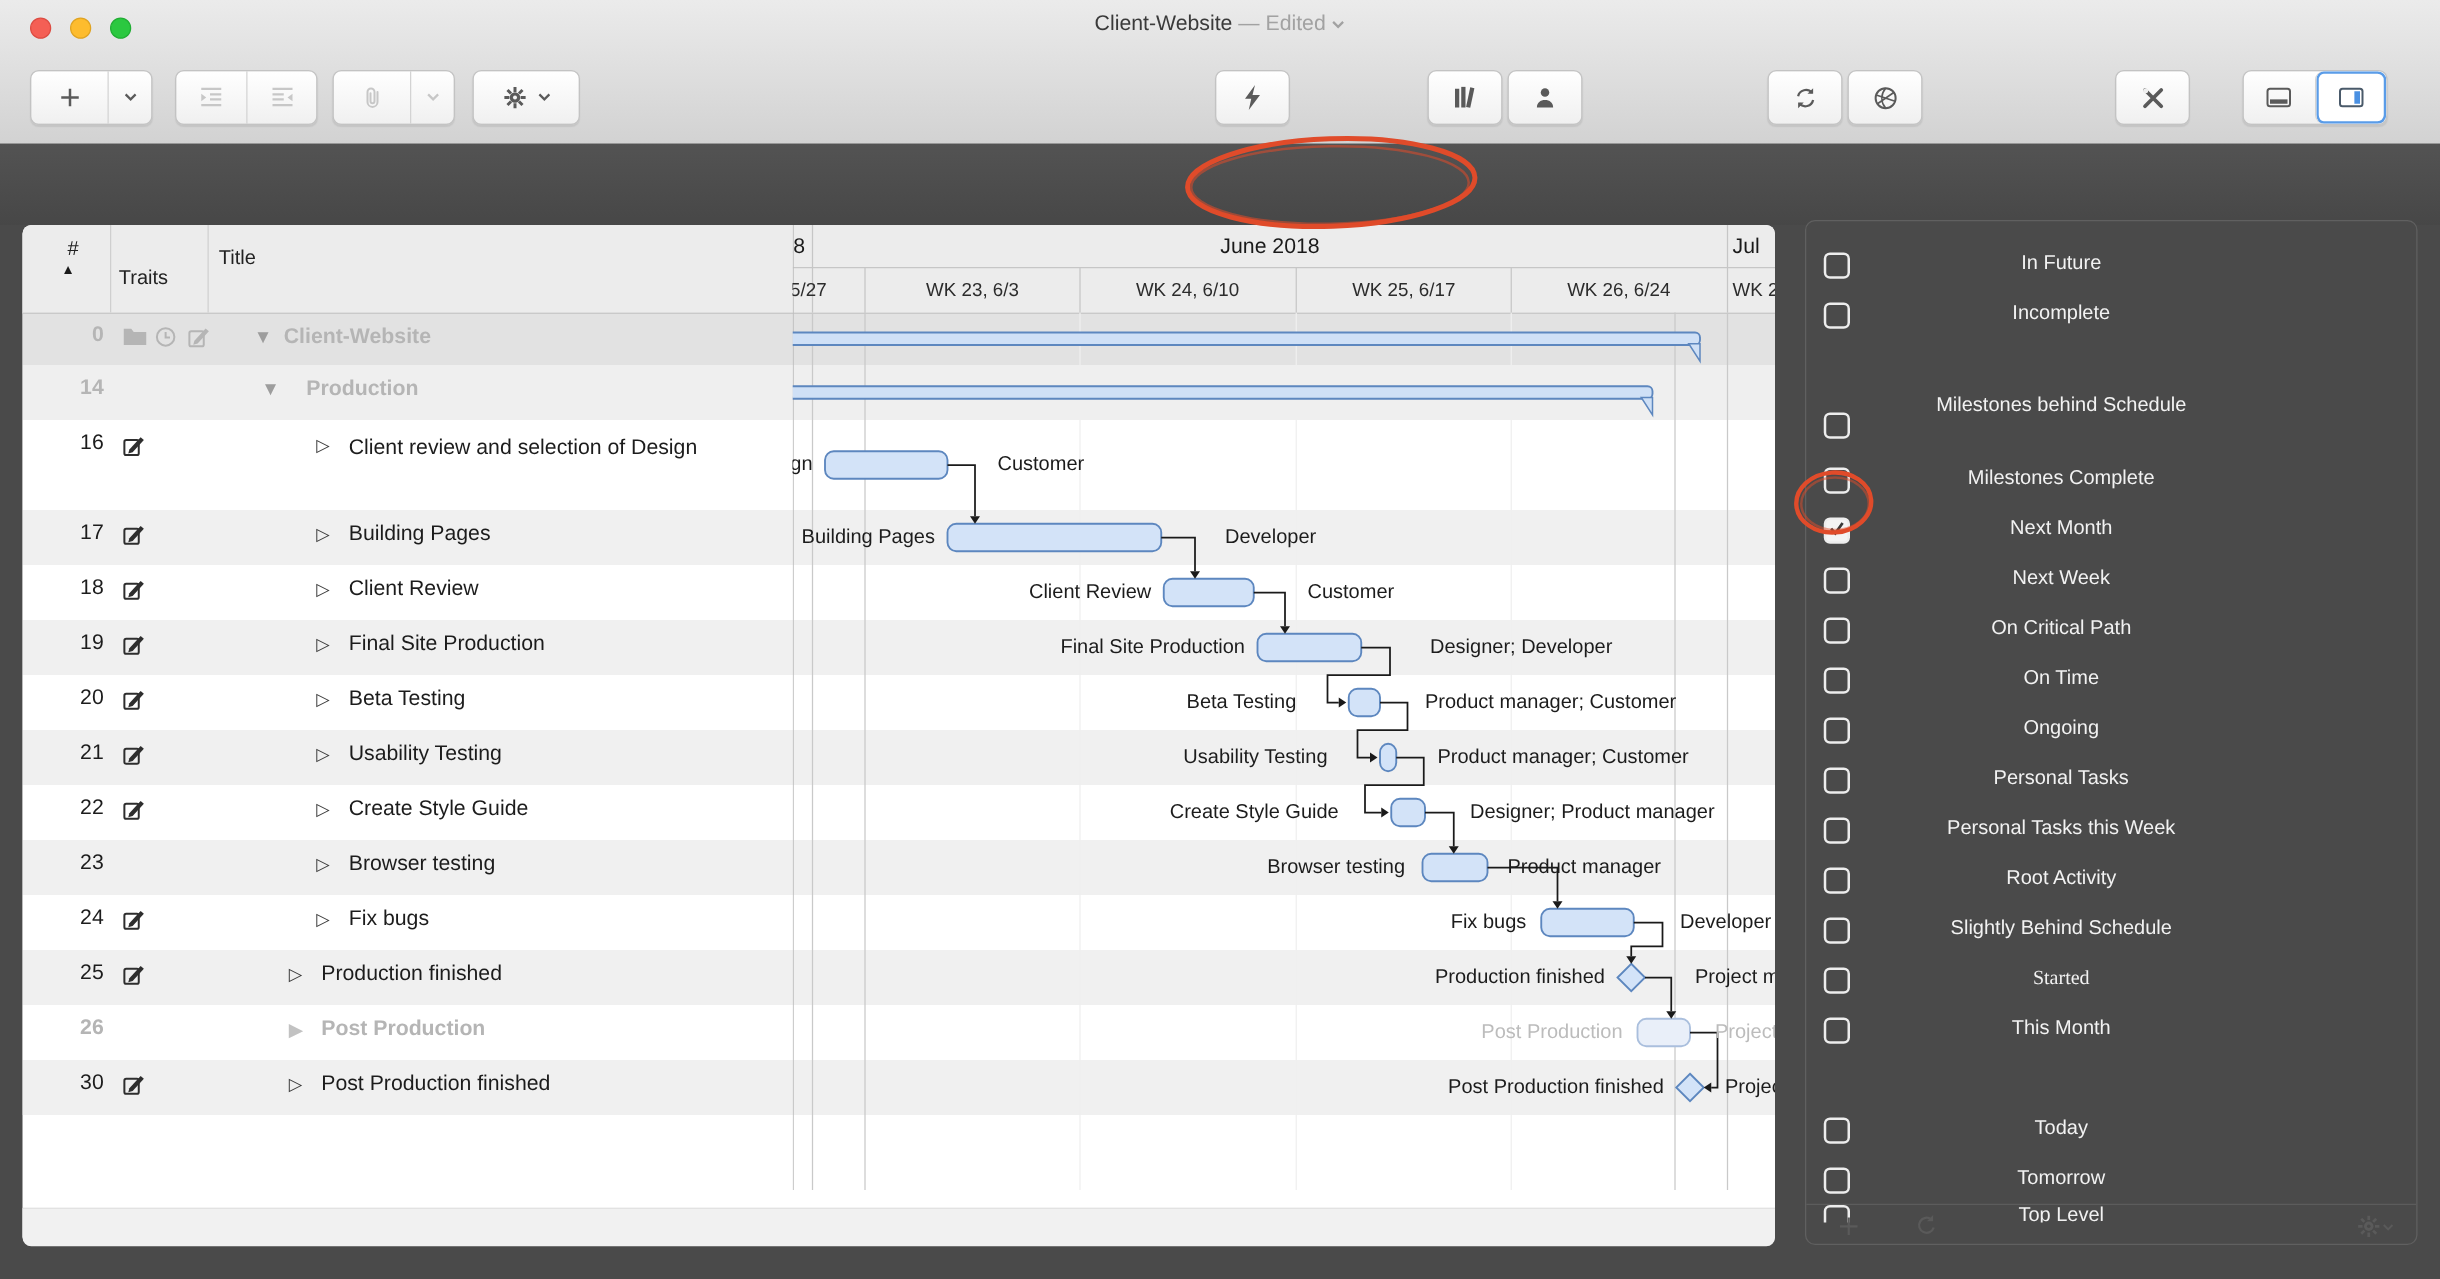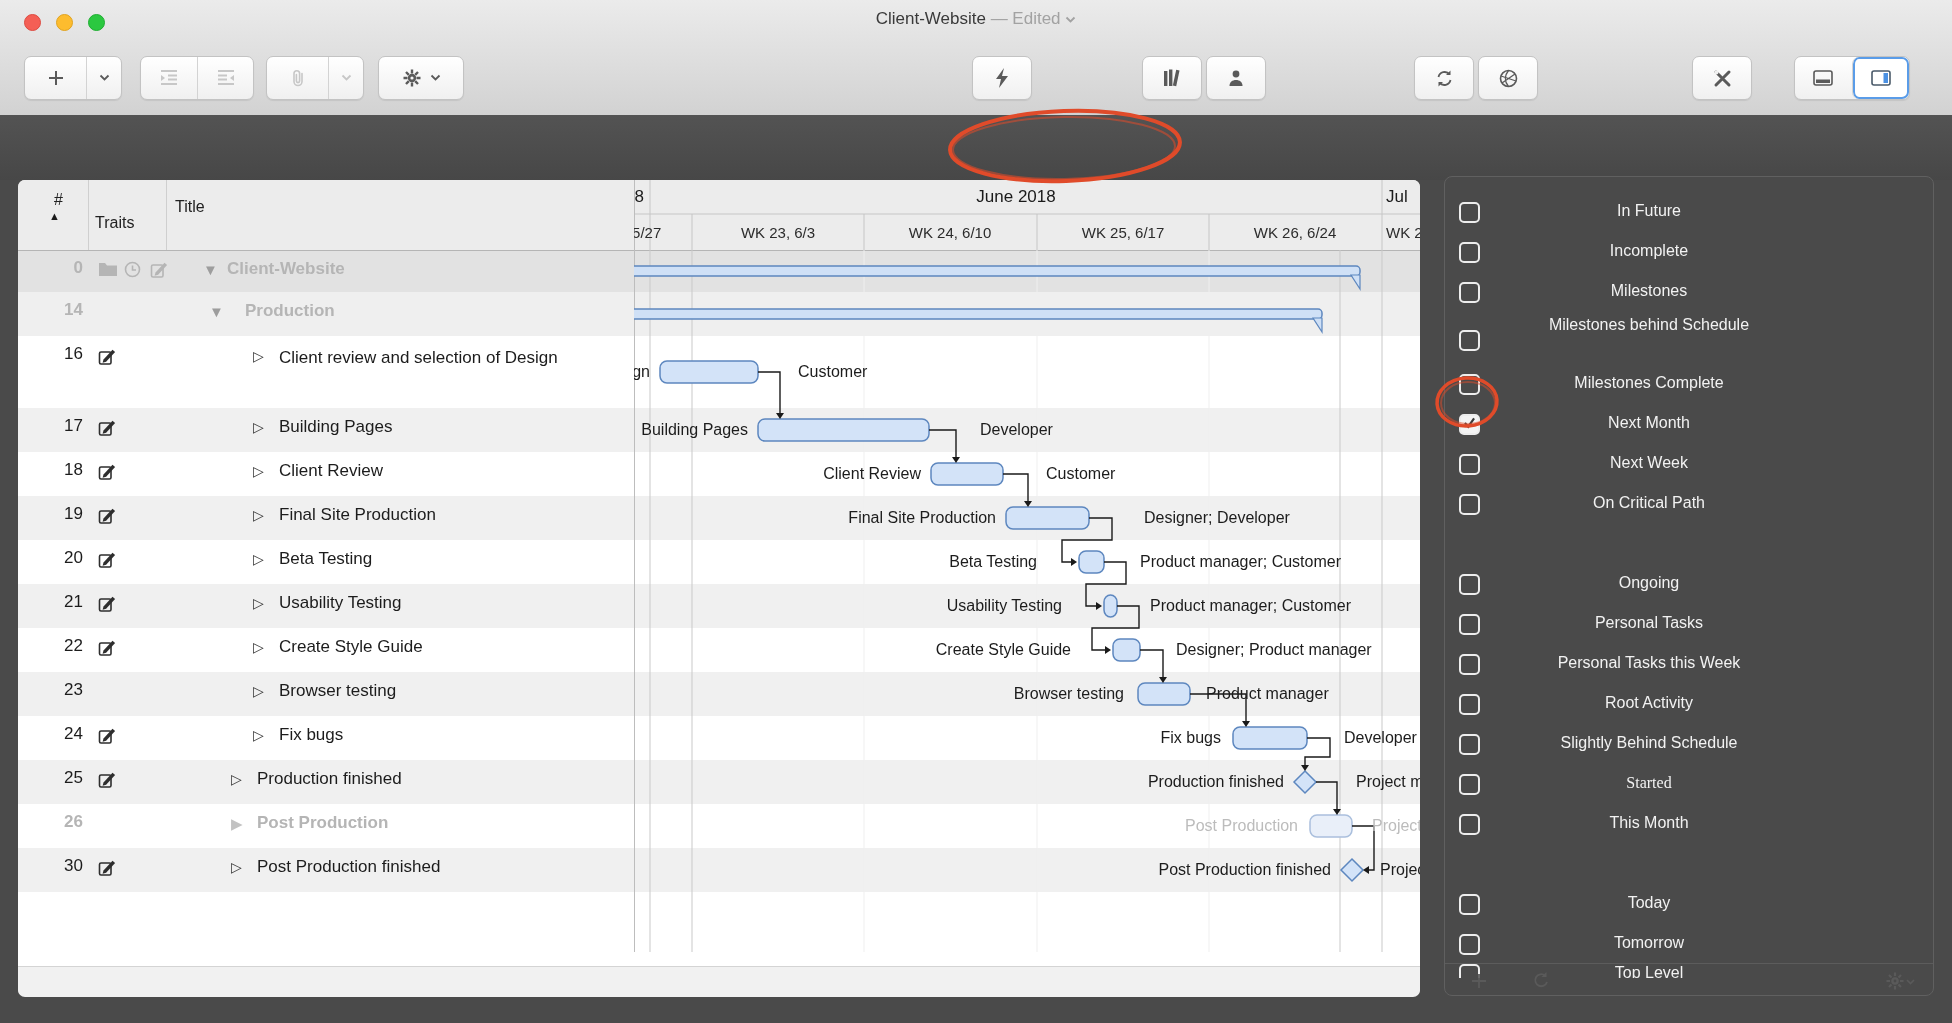--- a/index.html
+++ b/index.html
@@ -536,24 +536,20 @@
 <div id="filter-panel" class="abs">
   <div id="filter-list" class="abs">
       <div class="f-item" style="top: 10px; height: 40px; position: absolute;">
         <div class="f-box" style="top: 0px; position: absolute;"></div>
         <div class="f-lab" style="top: -3px; width: 300px; white-space: normal; position: absolute;">In Future</div>
       </div>
       <div class="f-item" style="top: 50px; height: 40px; position: absolute;">
         <div class="f-box" style="top: 0px; position: absolute;"></div>
         <div class="f-lab" style="top: -3px; width: 300px; white-space: normal; position: absolute;">Incomplete</div>
       </div>
-      <div class="f-item" style="top: 90px; height: 40px; position: absolute;">
-        <div class="f-box" style="top: 0px; position: absolute;"></div>
-        <div class="f-lab" style="top: -3px; width: 300px; white-space: normal; position: absolute;">Milestones</div>
-      </div>
       <div class="f-item" style="top: 124px; height: 54px; position: absolute;">
         <div class="f-box" style="top: 14px; position: absolute;"></div>
         <div class="f-lab" style="top: -3px; width: 300px; white-space: normal; position: absolute;">Milestones behind Schedule</div>
       </div>
       <div class="f-item" style="top: 182px; height: 40px; position: absolute;">
         <div class="f-box" style="top: 0px; position: absolute;"></div>
         <div class="f-lab" style="top: -3px; width: 300px; white-space: normal; position: absolute;">Milestones Complete</div>
       </div>
       <div class="f-item" style="top: 222px; height: 40px; position: absolute;">
         <div class="f-box on" style="top: 0px; position: absolute;">
@@ -563,20 +559,24 @@
         </div>
         <div class="f-lab" style="top: -3px; width: 300px; white-space: normal; position: absolute;">Next Month</div>
       </div>
       <div class="f-item" style="top: 262px; height: 40px; position: absolute;">
         <div class="f-box" style="top: 0px; position: absolute;"></div>
         <div class="f-lab" style="top: -3px; width: 300px; white-space: normal; position: absolute;">Next Week</div>
       </div>
       <div class="f-item" style="top: 302px; height: 40px; position: absolute;">
         <div class="f-box" style="top: 0px; position: absolute;"></div>
         <div class="f-lab" style="top: -3px; width: 300px; white-space: normal; position: absolute;">On Critical Path</div>
+      </div>
+      <div class="f-item" style="top: 342px; height: 40px; position: absolute;">
+        <div class="f-box" style="top: 0px; position: absolute;"></div>
+        <div class="f-lab" style="top: -3px; width: 300px; white-space: normal; position: absolute;">On Time</div>
       </div>
       <div class="f-item" style="top: 382px; height: 40px; position: absolute;">
         <div class="f-box" style="top: 0px; position: absolute;"></div>
         <div class="f-lab" style="top: -3px; width: 300px; white-space: normal; position: absolute;">Ongoing</div>
       </div>
       <div class="f-item" style="top: 462px; height: 40px; position: absolute;">
         <div class="f-box" style="top: 0px; position: absolute;"></div>
         <div class="f-lab" style="top: -3px; width: 300px; white-space: normal; position: absolute;">Personal Tasks this Week</div>
       </div>
       <div class="f-item" style="top: 422px; height: 40px; position: absolute;">

